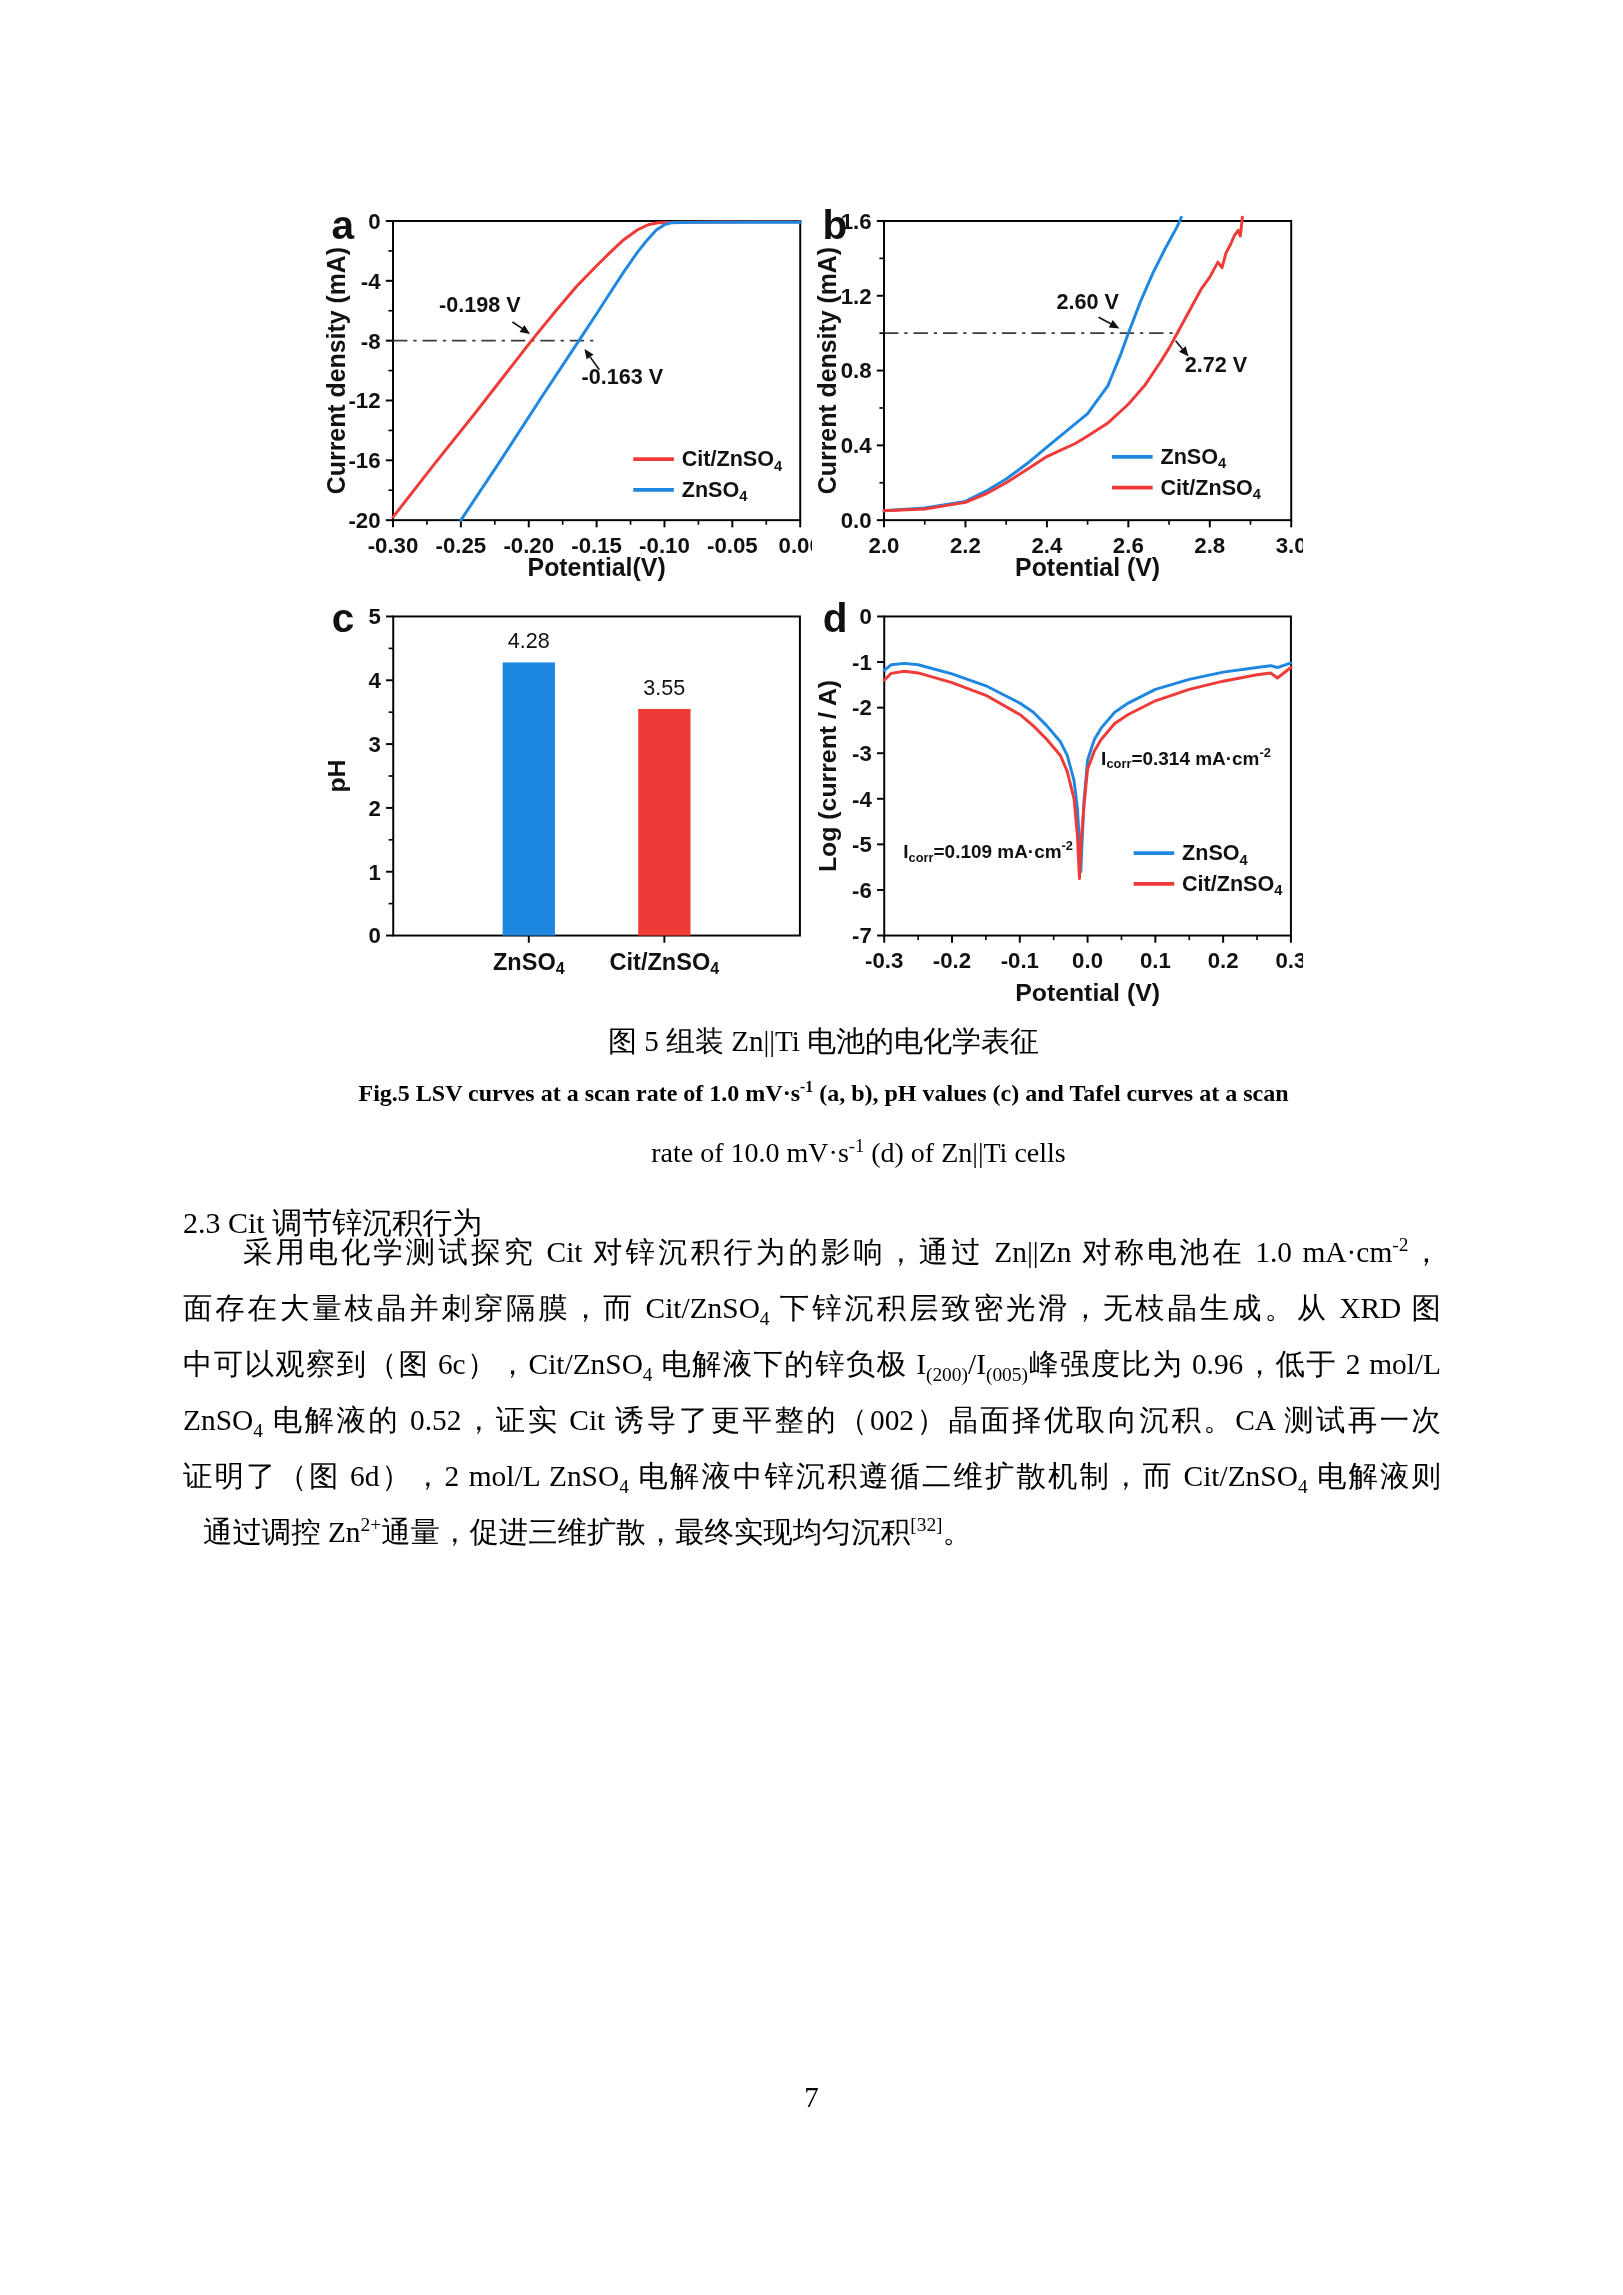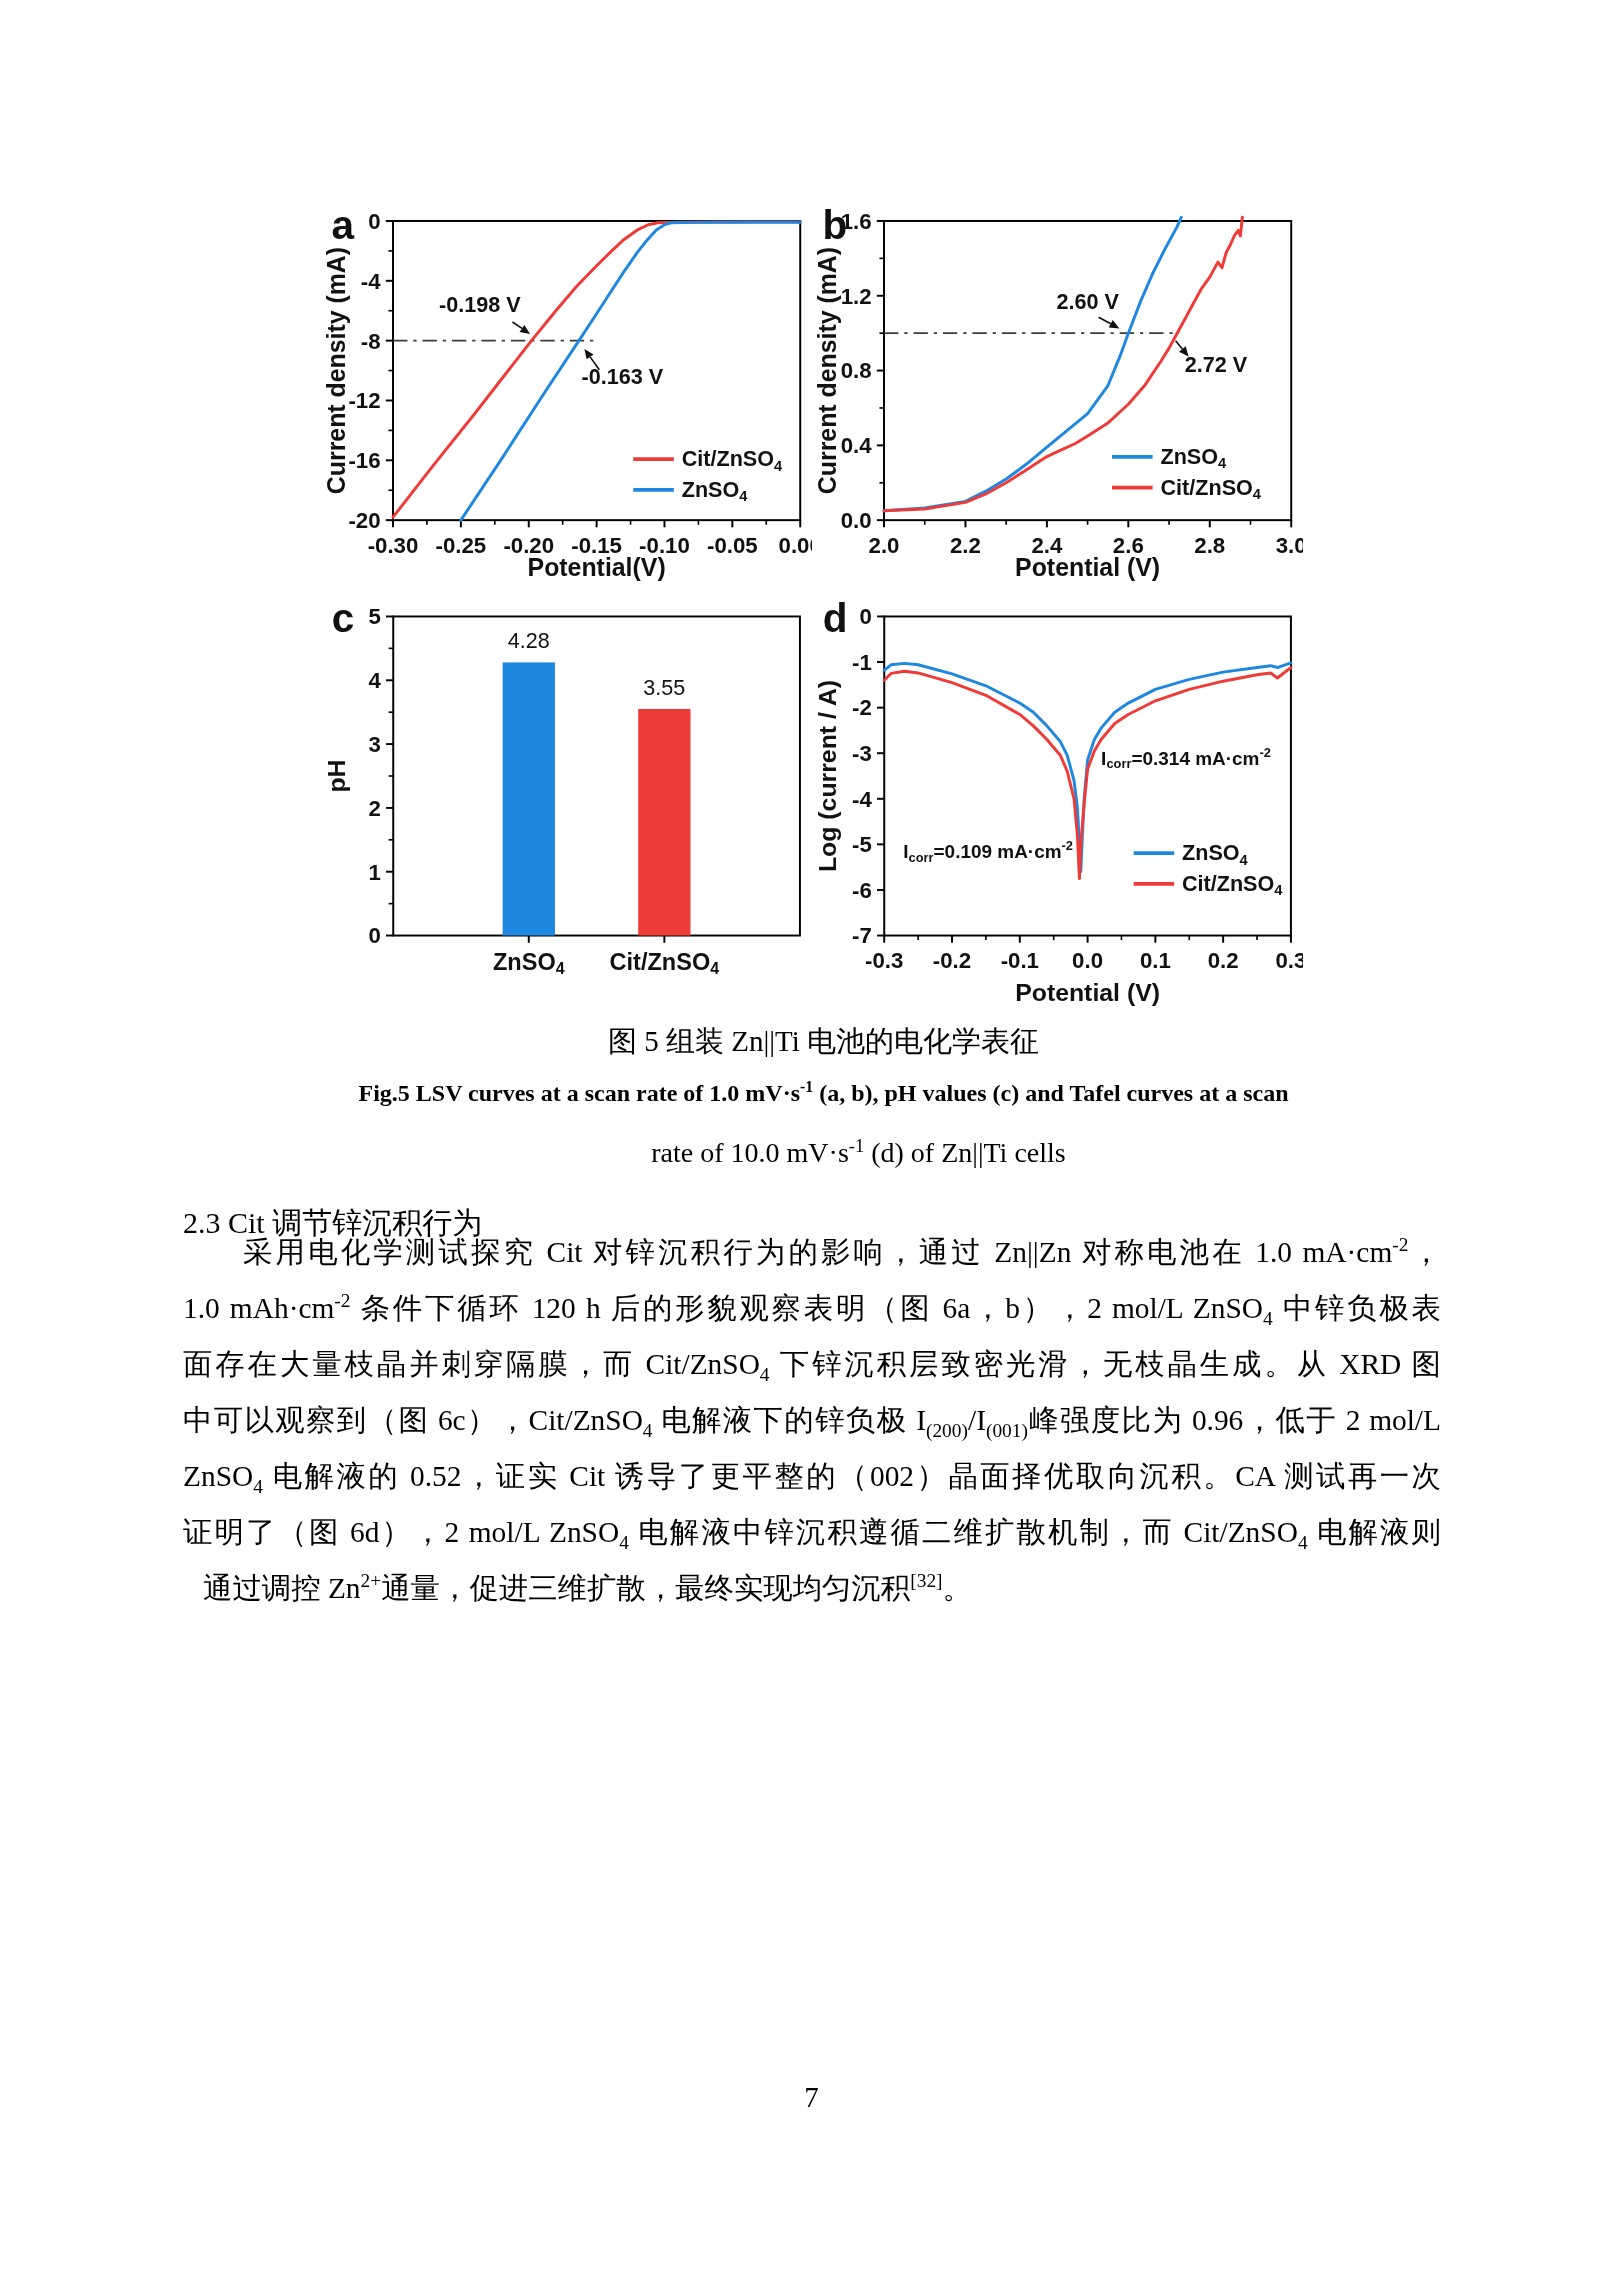--- a/index.html
+++ b/index.html
@@ -217,23 +217,22 @@
   </div>
 
   <div class="caption caption-zh">图 5 组装 Zn||Ti 电池的电化学表征</div>
   <div class="caption cap-en1">Fig.5 LSV curves at a scan rate of 1.0 mV·s<sup>-1</sup> (a, b), pH values (c) and Tafel curves at a scan</div>
   <div class="caption cap-en2">rate of 10.0 mV·s<sup>-1</sup> (d) of Zn||Ti cells</div>
 
   <div class="heading">2.3 Cit 调节锌沉积行为</div>
 
   <div class="para">
     <div class="line first">采用电化学测试探究 Cit 对锌沉积行为的影响，通过 Zn||Zn 对称电池在 1.0 mA·cm<sup>-2</sup>，</div>
-    <div class="line">1.0 mAh·cm<sup>-2</sup> 条件下循环 120 h 后的形貌观察表明（图 6a，b），2 mol/L ZnSO<sub>4</sub> 中锌负极表</div>
     <div class="line">面存在大量枝晶并刺穿隔膜，而 Cit/ZnSO<sub>4</sub> 下锌沉积层致密光滑，无枝晶生成。从 XRD 图</div>
-    <div class="line">中可以观察到（图 6c），Cit/ZnSO<sub>4</sub> 电解液下的锌负极 I<sub>(200)</sub>/I<sub>(001)</sub>峰强度比为 0.96，低于 2 mol/L</div>
+    <div class="line">中可以观察到（图 6c），Cit/ZnSO<sub>4</sub> 电解液下的锌负极 I<sub>(200)</sub>/I<sub>(005)</sub>峰强度比为 0.96，低于 2 mol/L</div>
     <div class="line">ZnSO<sub>4</sub> 电解液的 0.52，证实 Cit 诱导了更平整的（002）晶面择优取向沉积。CA 测试再一次</div>
     <div class="line">证明了（图 6d），2 mol/L ZnSO<sub>4</sub> 电解液中锌沉积遵循二维扩散机制，而 Cit/ZnSO<sub>4</sub> 电解液则</div>
     <div class="line last">通过调控 Zn<sup>2+</sup>通量，促进三维扩散，最终实现均匀沉积<sup>[32]</sup>。</div>
   </div>
 
   <div class="pagenum">7</div>
 </div>
 
 
 </body></html>

